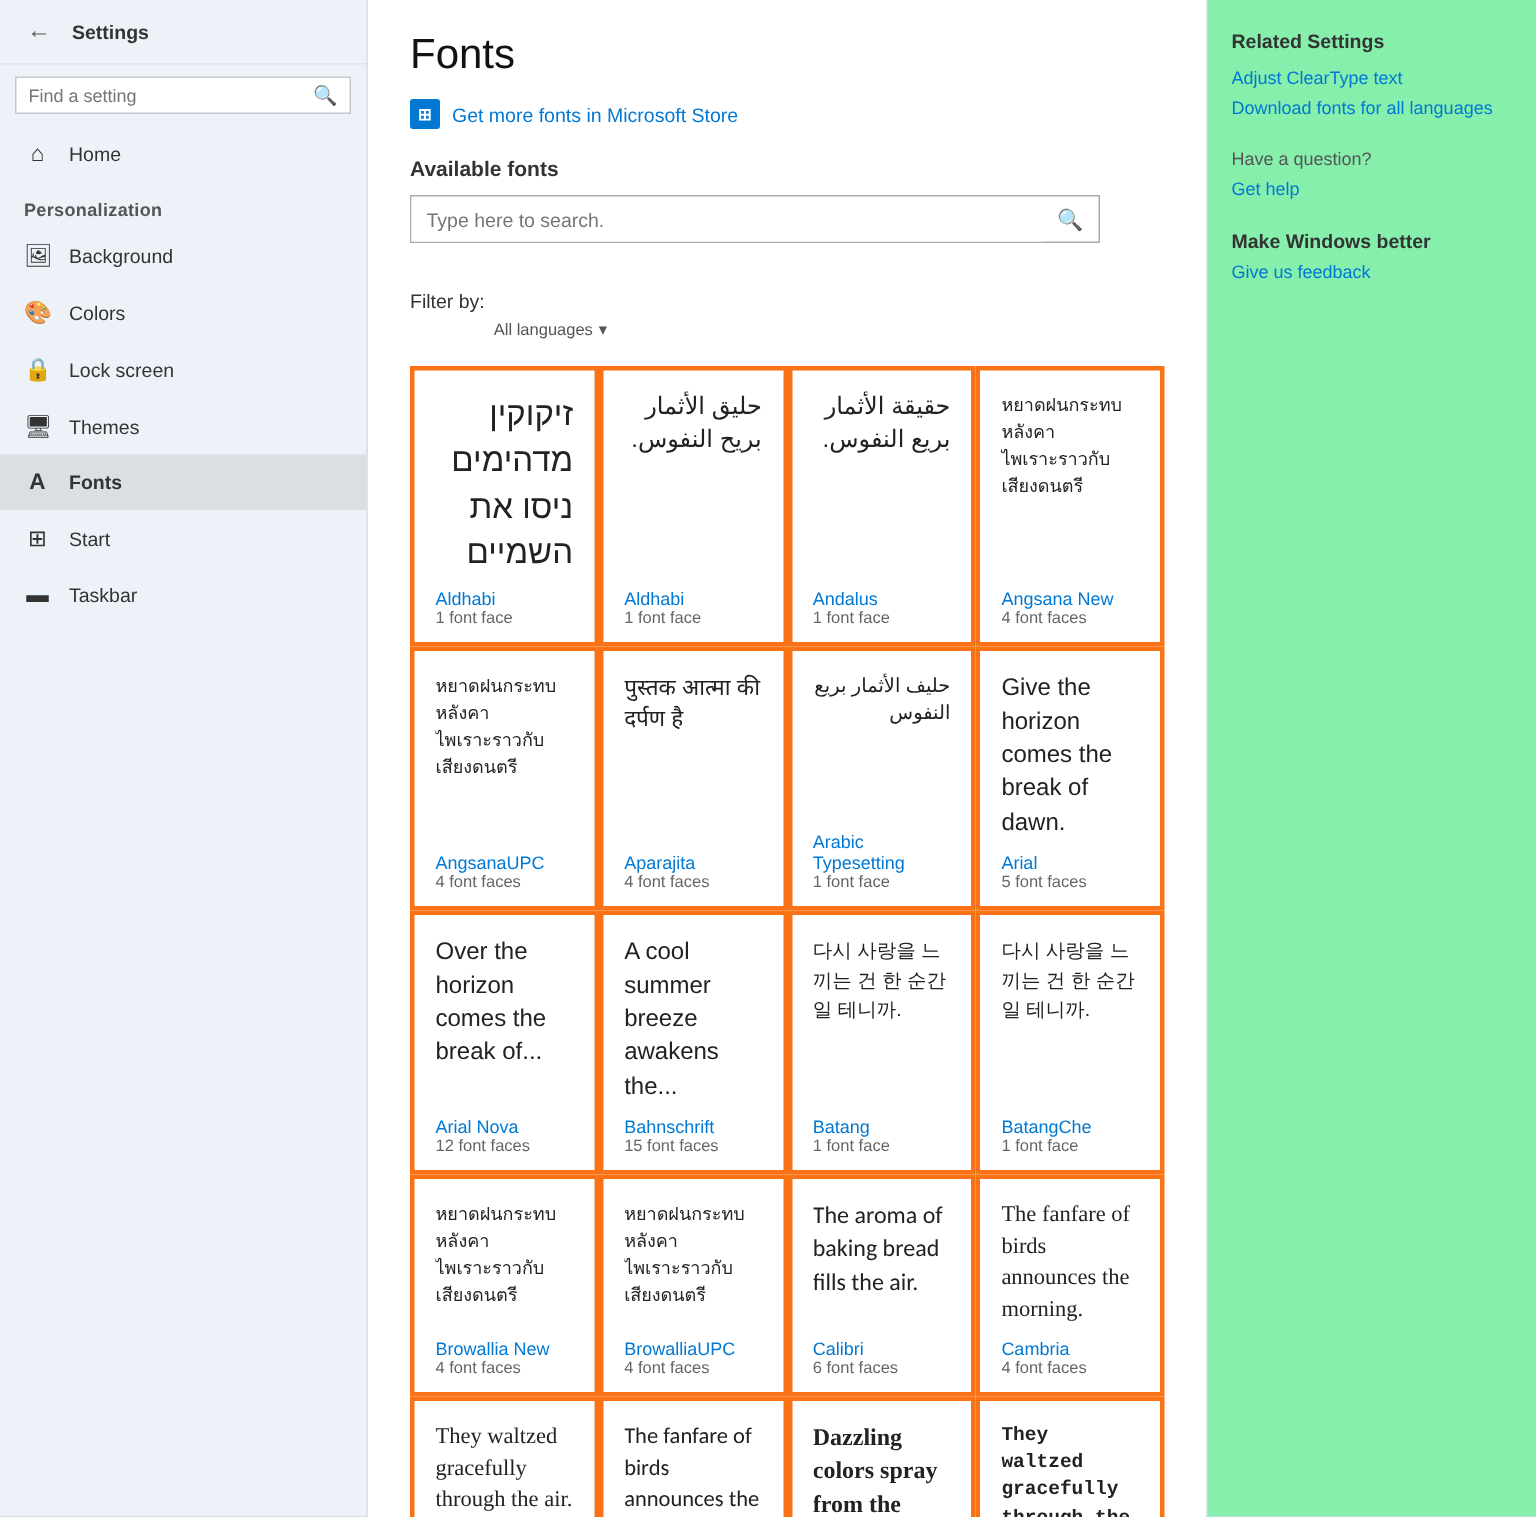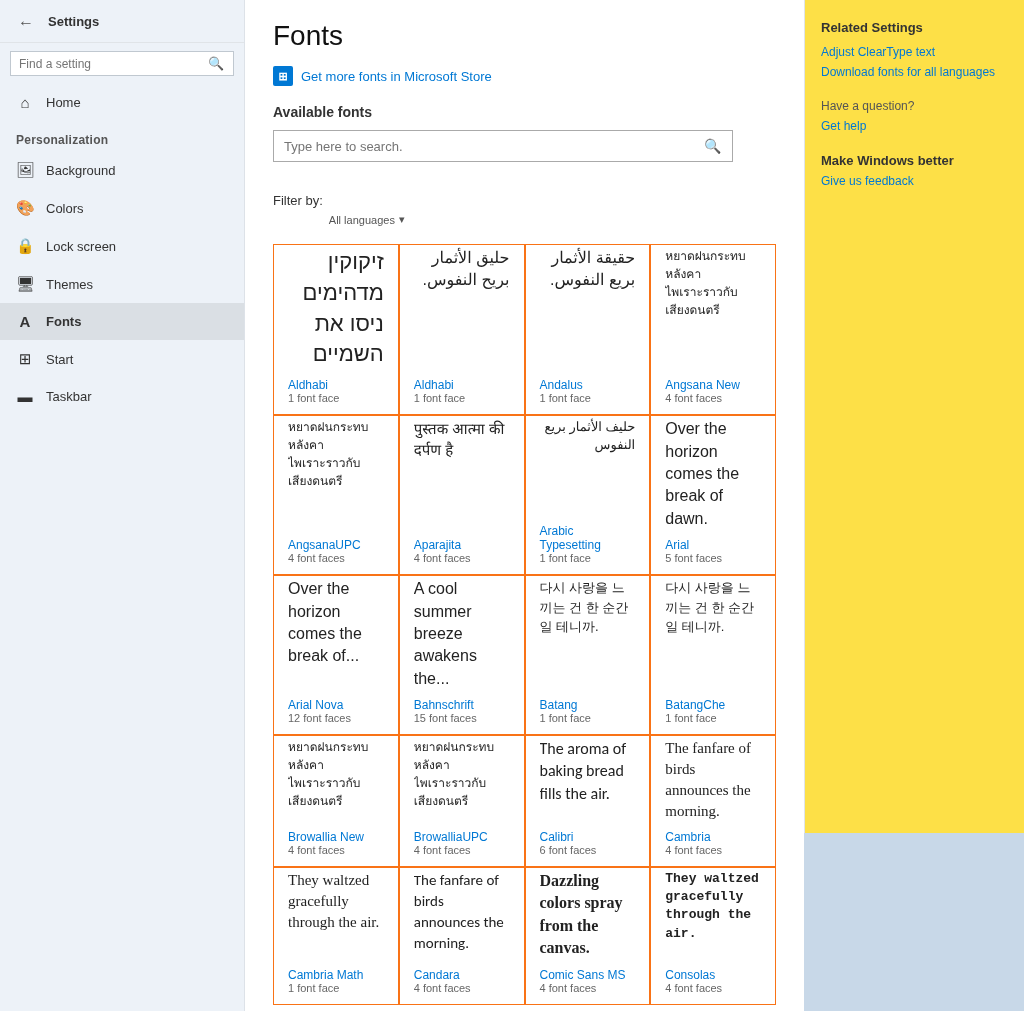--- a/index.html
+++ b/index.html
@@ -66,46 +66,46 @@
     .filter-dropdown { display: flex; align-items: center; gap: 4px; cursor: pointer; color: #333; margin-top: 39px; }
     .filter-dropdown span { font-size: 11px; color: #555; }
 
     
     .fonts-grid {
       display: grid;
       grid-template-columns: repeat(4, 1fr);
       gap: 0;
     }
     .font-card {
-      border: 1px solid #f97316;
-      padding: 2px 14px 10px 14px;
+      border: 3px solid #f97316;
+      padding: 14px 14px 10px 14px;
       cursor: pointer;
       min-height: 130px;
       display: flex;
       flex-direction: column;
     }
     .font-preview {
       flex: 1;
       font-size: 14px;
       color: #222;
       line-height: 1.4;
       margin-bottom: 8px;
       overflow: hidden;
     }
     .font-name { color: #0078d4; font-size: 12px; font-weight: 400; }
     .font-faces { font-size: 11px; color: #666; }
 
     
     .right-panel {
       width: 220px;
       min-width: 220px;
-      background: #fde047;
+      background: #86efac;
       padding: 20px 16px;
       border-left: 1px solid #e0e4e8;
-      height: 833px;
+      height: 1011px;
       overflow-y: auto;
     }
     .related-title { font-size: 13px; font-weight: 600; color: #333; margin-bottom: 10px; }
     .related-link { color: #0078d4; font-size: 12px; display: block; margin-bottom: 6px; text-decoration: none; cursor: pointer; }
     .related-section { margin-bottom: 20px; }
     .question-label { font-size: 12px; color: #555; margin-bottom: 6px; }
     .make-windows-title { font-size: 13px; font-weight: 600; color: #333; margin-bottom: 6px; }
 
     
     .hebrew { font-size: 22px; direction: rtl; }
@@ -232,21 +232,21 @@
       </div>
     </div>
     <div class="font-card">
       <div class="font-preview arabic-preview" style="direction:rtl; font-size:13px;">حليف الأثمار بريع النفوس</div>
       <div>
         <div class="font-name">Arabic Typesetting</div>
         <div class="font-faces">1 font face</div>
       </div>
     </div>
     <div class="font-card">
-      <div class="font-preview" style="font-size:16px; font-family:Arial, sans-serif;">Over the horizon comes the break of dawn.</div>
+      <div class="font-preview" style="font-size:16px; font-family:Arial, sans-serif;">Give the horizon comes the break of dawn.</div>
       <div>
         <div class="font-name">Arial</div>
         <div class="font-faces">5 font faces</div>
       </div>
     </div>
 
     <div class="font-card">
       <div class="font-preview" style="font-size:16px; font-family:Arial, sans-serif;">Over the horizon comes the break of...</div>
       <div>
         <div class="font-name">Arial Nova</div>

